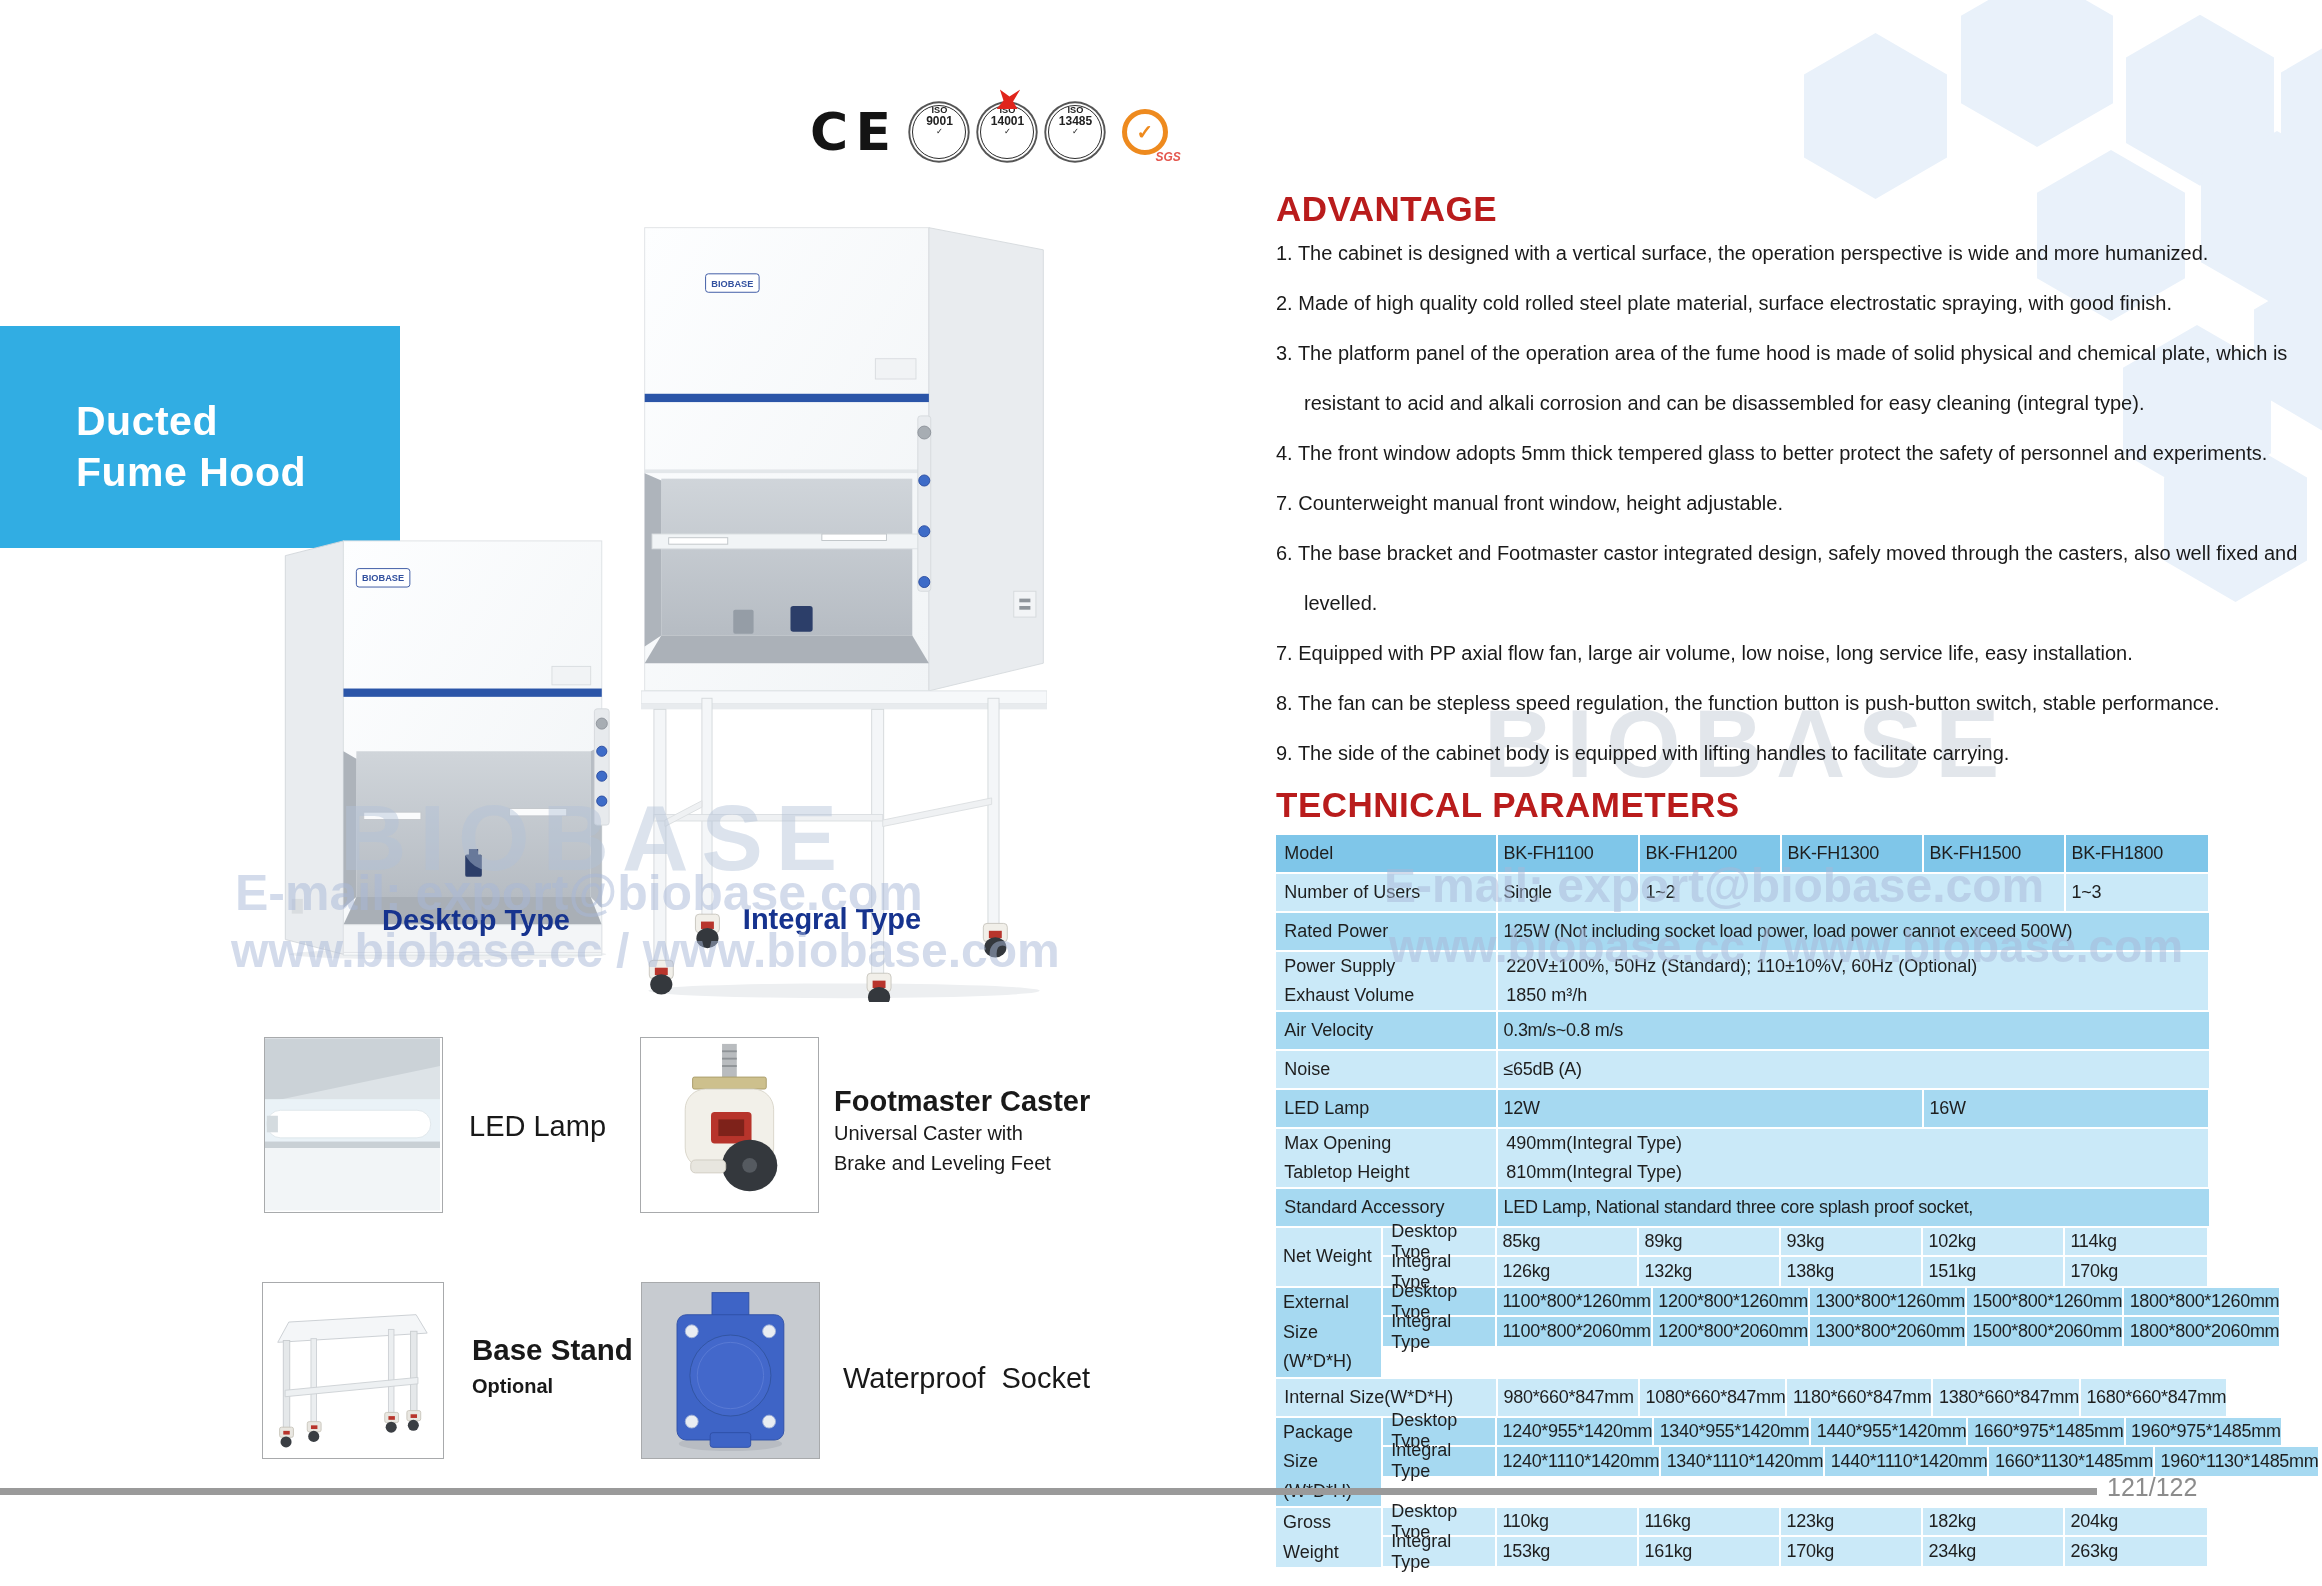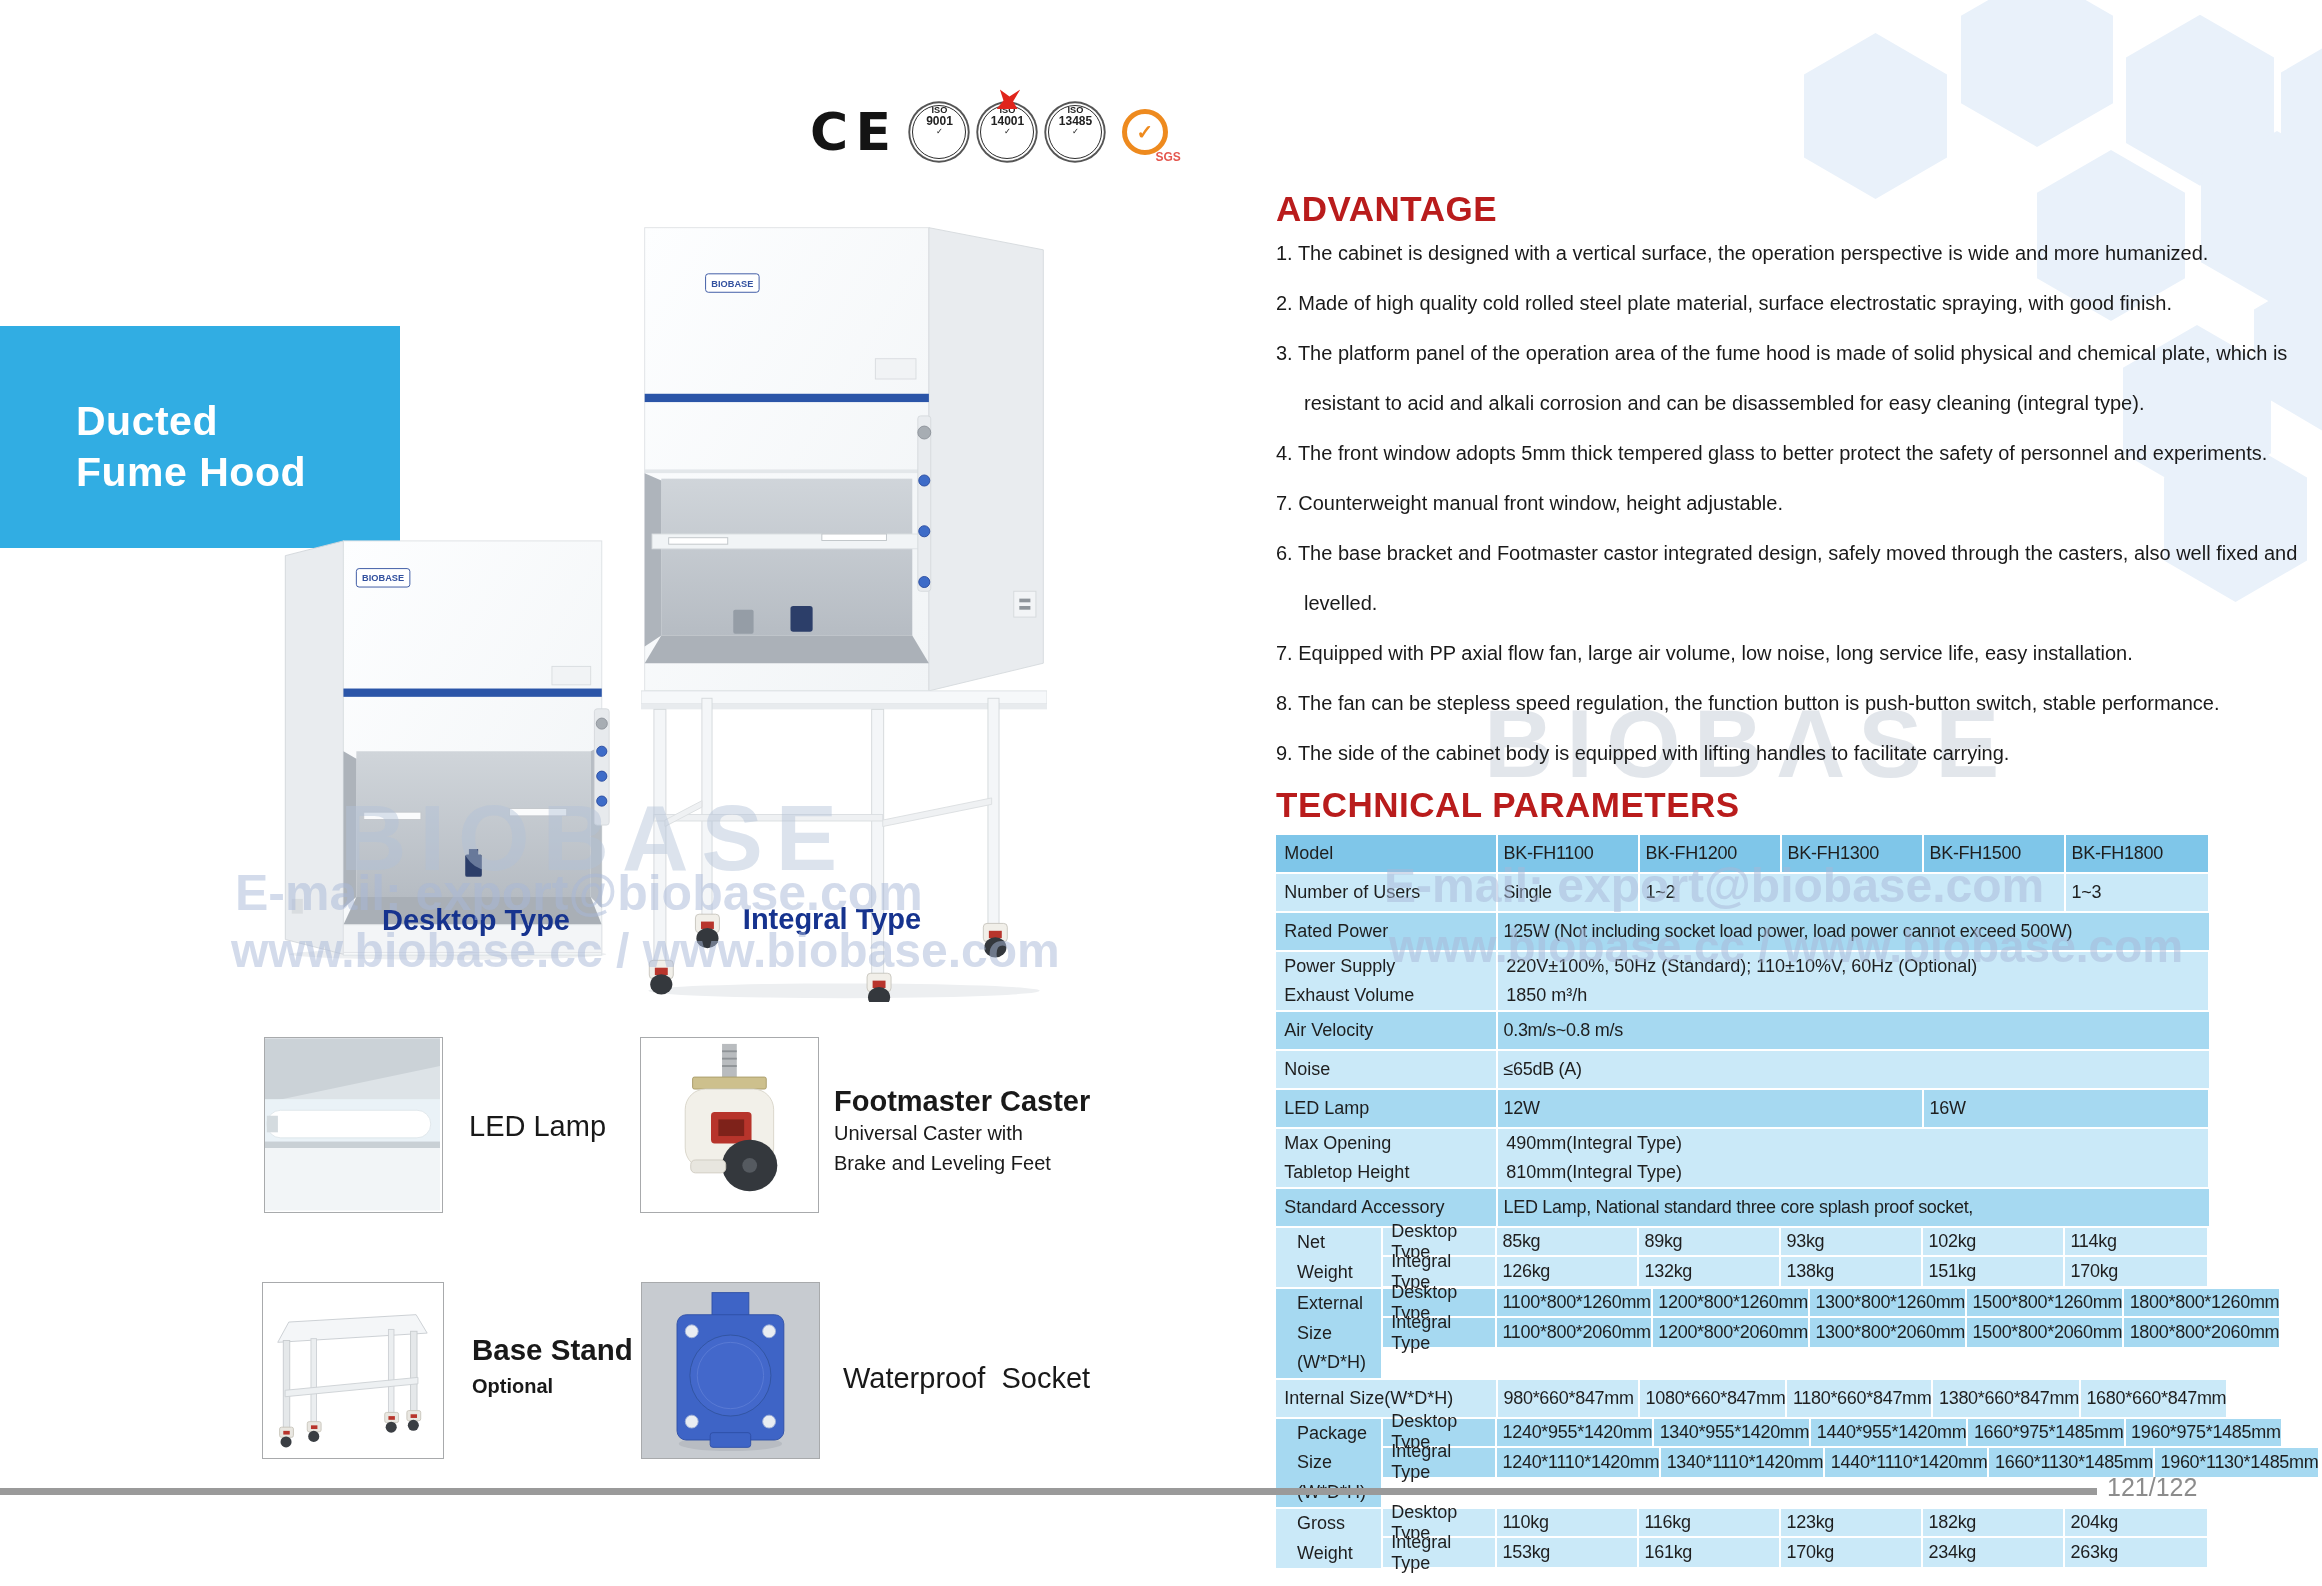--- a/index.html
+++ b/index.html
@@ -17,21 +17,21 @@
   
   .certs{position:absolute;left:810px;top:102px;display:flex;align-items:center;gap:14px;z-index:6}
   .ce{font-size:52px;font-weight:bold;letter-spacing:7.4px;color:#141414;font-family:"DejaVu Sans",sans-serif}
   .iso{width:54px;height:54px;border-radius:50%;border:1.8px solid #2e2e2e;box-shadow:0 0 0 1.8px #fff,0 0 0 3.7px #555;display:flex;flex-direction:column;align-items:center;justify-content:flex-start;line-height:1;background:#fff;position:relative}
   .iso .t{font-size:9.2px;font-weight:bold;color:#222}
   .iso .n{font-size:12px;font-weight:bold;color:#222}
   .iso .chk{font-size:8.3px;color:#222}
   .flame{position:absolute;width:24px;height:20px;background:#E0251C;clip-path:polygon(0 100%,30% 55%,15% 0,55% 35%,100% 0,70% 60%,90% 100%);top:-16.6px;left:14.8px}
   .sgs{width:57px;height:57px;position:relative;display:flex;align-items:center;justify-content:center}
   .sgsring{width:46px;height:46px;border:5.5px solid #EE8A1E;border-radius:50%;display:flex;align-items:center;justify-content:center;font-weight:bold;color:#EE8A1E;font-size:20px;background:#fff}
-  .sgslabel{position:absolute;right:-7.4px;bottom:-3.7px;font-size:12px;font-weight:bold;color:#E4574E;}
+  .sgslabel{position:absolute;right:-7.4px;bottom:-3.7px;font-size:12px;font-weight:bold;color:#E4574E;font-style:italic}
 
   
   .wm{position:absolute;z-index:7;font-weight:bold;color:rgba(167,184,216,.5);white-space:nowrap;pointer-events:none}
   .wmbig{position:absolute;z-index:5;font-weight:bold;white-space:nowrap;pointer-events:none;letter-spacing:13px}
 
   
   .typelabel{position:absolute;z-index:6;transform:translateX(-50%);font-size:29px;font-weight:bold;color:#16338E}
 
   
   .cbox{position:absolute;border:1.8px solid #A8AAAC;background:#fff;z-index:6;overflow:hidden}
@@ -48,21 +48,21 @@
   .ttable{position:absolute;left:1276px;top:835px;width:932px;z-index:6;font-size:18px;color:#1e1e1e}
   .trow{display:flex;height:39px;border-bottom:2.8px solid #fff}
   .tblock{display:flex;border-bottom:2.8px solid #fff}
   .cell{display:flex;align-items:center;padding-left:8.3px}
   .lab{flex:0 0 222px;border-right:2.8px solid #fff}
   .v{flex:0 0 142px;border-right:2.8px solid #fff;padding-left:5.5px;letter-spacing:-0.3px}
   .nob{border-right:none}
   .span3{flex:0 0 426px}
   .span2{flex:0 0 284px}
   .span5{flex:0 0 711px}
-  .glab{flex:0 0 107px;border-right:2.8px solid #fff;display:flex;flex-direction:column;justify-content:center;padding-left:21px}
+  .glab{flex:0 0 107px;border-right:2.8px solid #fff;display:flex;flex-direction:column;justify-content:center;padding-left:7px}
   .glab span{display:block;line-height:29.5px}
   .sub{flex:0 0 114px;border-right:2.8px solid #fff}
   .pair{flex:1;display:flex;flex-direction:column}
   .prow{display:flex;height:29px;border-bottom:2.8px solid #fff}
   .prow.last{border-bottom:none}
   .labcol{flex:0 0 222px;border-right:2.8px solid #fff;display:flex;flex-direction:column}
   .valcol{flex:1;display:flex;flex-direction:column}
   .lrow{height:29px;display:flex;align-items:center;padding-left:8.3px}
   .dark>*, .dark .lrow{background:#7FC6E9}
   .med>*, .med .lrow, .med .prow>*{background:#A6D9F1}

